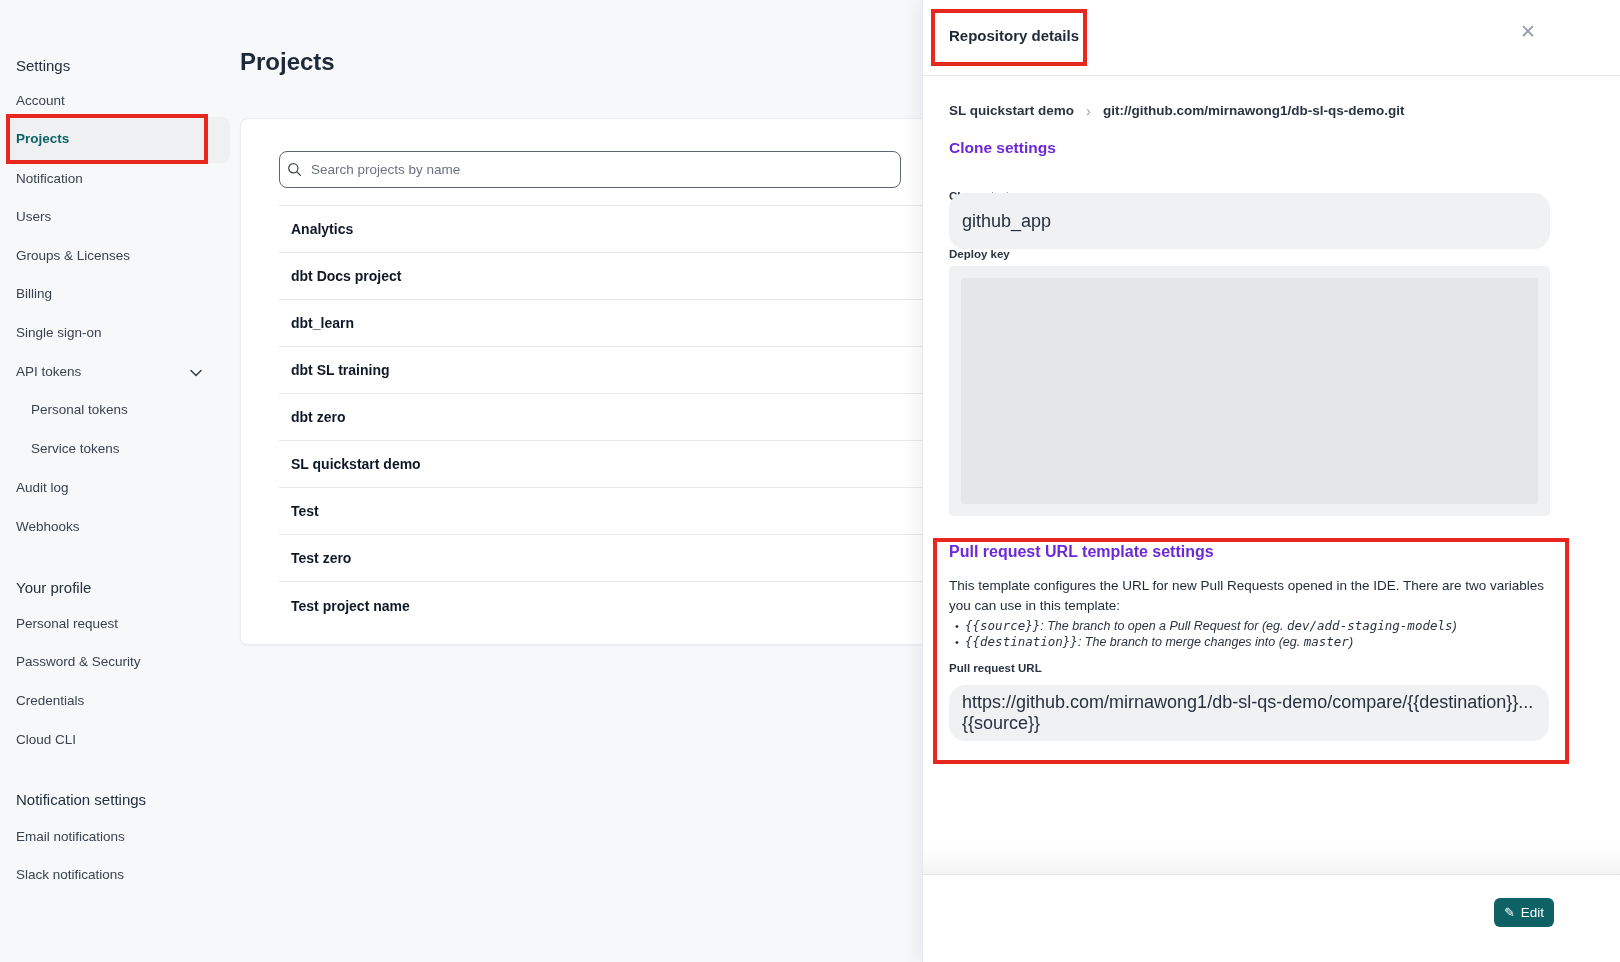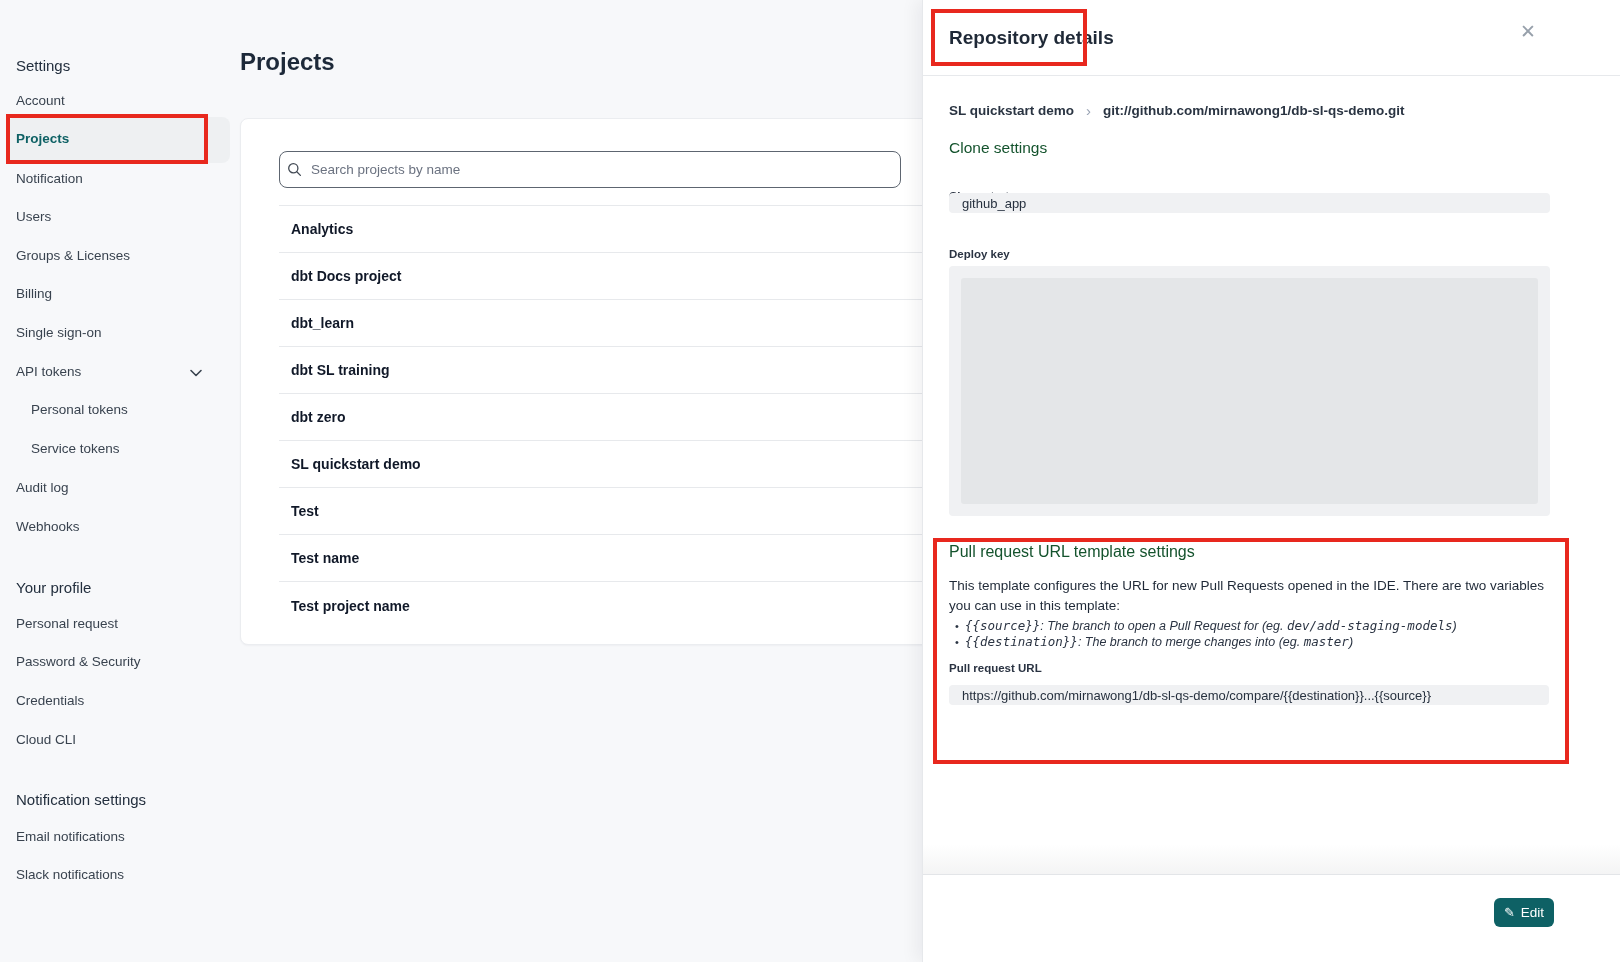--- a/index.html
+++ b/index.html
@@ -55,32 +55,32 @@
   .proj-row:last-of-type { border-bottom:none; }
   .proj-row span { font-size:14px; font-weight:bold; color:#101828; padding-left:12px; }
   .rows-top-line { position:absolute; left:38px; top:86px; width:750px; height:1px; background:#e7e9ec; }
 
   
   .drawer {
     left:922px; top:0; width:698px; height:962px;
     background:#ffffff; border-left:1px solid #e6e8eb;
     box-shadow:-6px 0 16px rgba(16,24,40,.06);
   }
-  .drawer-title { left:26px; top:27px; font-size:19px; font-weight:bold; color:#1f2937; }
+  .drawer-title { left:26px; top:27px; font-size:15px; font-weight:bold; color:#1f2937; }
   .close-icon { left:597px; top:22px; font-size:19px; color:#97a0ab; cursor:pointer; line-height:20px; }
   .hdr-divider { left:0; top:75px; width:698px; height:1px; background:#e7e9ec; }
   .breadcrumb { left:26px; top:102px; display:flex; align-items:center; gap:12px; }
   .breadcrumb .crumb { font-size:13.5px; font-weight:bold; color:#2a3442; }
   .breadcrumb .sep { font-size:15px; color:#98a2b3; }
-  .section-heading { font-size:15.5px; font-weight:normal; color:#14532d; }
+  .section-heading { font-size:15.5px; font-weight:bold; color:#6d28d9; }
   .field-label { font-size:11.5px; font-weight:bold; color:#2a3342; }
   .ro-field {
-    background:#f0f1f3; border-radius:4px; height:20px;
+    background:#f0f1f3; border-radius:16px; height:56px;
     display:flex; align-items:center; padding-left:13px;
-    font-size:13px; color:#27313f;
+    font-size:18px; color:#27313f;
   }
   .deploy-box { left:26px; top:266px; width:601px; height:250px; background:#f0f1f3; border-radius:4px; }
   .deploy-inner { position:absolute; left:12px; top:12px; width:577px; height:226px; background:#e4e6e8; border-radius:3px; }
 
   .pr-desc { left:26px; top:576px; width:604px; font-size:13.5px; line-height:19.5px; color:#1f2937; }
   .bullet-line { left:26px; font-size:12.5px; color:#2a3342; white-space:nowrap; }
   .bullet-line .dot { display:inline-block; width:16px; text-align:center; font-size:11px; }
   .code { font-family:"DejaVu Sans Mono", monospace; font-style:italic; font-size:12.5px; }
   .bullet-text { font-style:italic; font-size:12.5px; }
 
@@ -162,21 +162,21 @@
   <div class="proj-row" style="top:275px">
       <span>dbt zero</span>
     </div>
   <div class="proj-row" style="top:322px">
       <span>SL quickstart demo</span>
     </div>
   <div class="proj-row" style="top:369px">
       <span>Test</span>
     </div>
   <div class="proj-row" style="top:416px">
-      <span>Test name</span>
+      <span>Test zero</span>
     </div>
   <div class="proj-row" style="top:463px">
       <span>Test project name</span>
     </div>
 </div>
 
 <div class="abs drawer">
 
   <div class="abs drawer-title">Repository details</div>
   <div class="abs ann" style="left:8px; top:9px; width:156px; height:57px;"></div>

